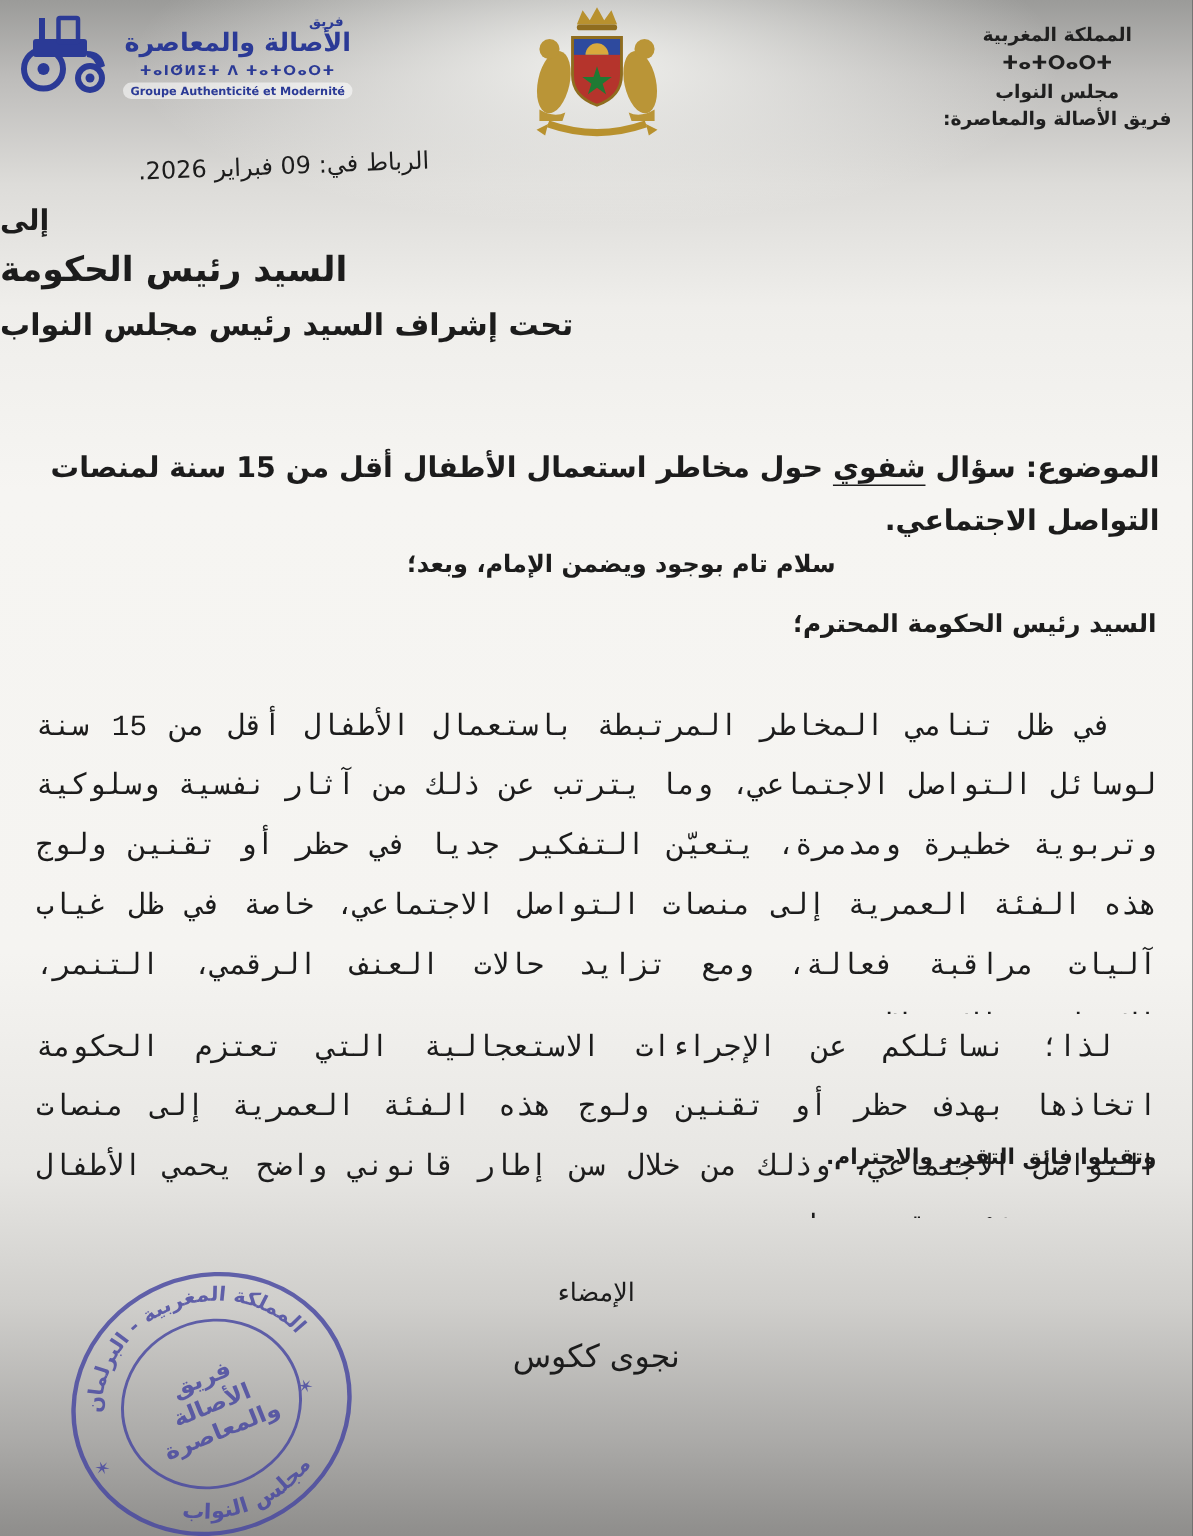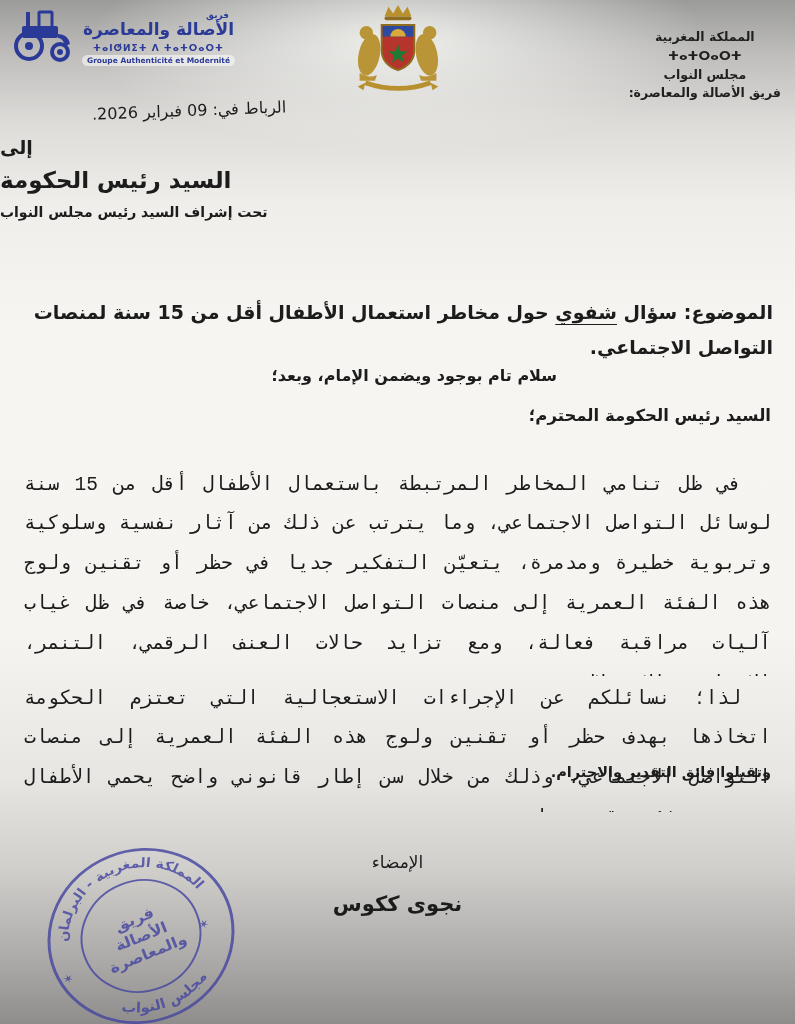--- a/index.html
+++ b/index.html
@@ -20,41 +20,41 @@
   }
   
   .brand{position:absolute;top:8px;left:12px;display:flex;gap:6px;align-items:flex-start;direction:ltr;}
   .brand-text{display:flex;flex-direction:column;align-items:center;direction:rtl;margin-top:2px;}
   .brand-small{font-size:9px;font-weight:bold;color:#2b3a96;align-self:flex-start;margin-right:6px;}
   .brand-title{font-size:17px;font-weight:bold;color:#2b3a96;line-height:1.15;}
   .brand-tifinagh{font-size:9px;font-weight:bold;color:#2b3a96;letter-spacing:1px;margin-top:3px;direction:ltr;}
   .brand-fr{font-size:7.5px;font-weight:bold;color:#2b3a96;background:rgba(255,255,255,.55);
     border-radius:6px;padding:1px 5px;margin-top:2px;direction:ltr;white-space:nowrap;}
   .coa{position:absolute;top:2px;left:50%;transform:translateX(-50%);}
-  .official{position:absolute;top:28px;right:14px;text-align:center;
+  .official{position:absolute;top:14px;right:14px;text-align:center;
     font-size:12.5px;font-weight:bold;line-height:1.5;color:#1f1f1f;}
   
   .date{position:absolute;top:101px;left:92px;font-size:16px;transform:rotate(-2.2deg);white-space:nowrap;}
   .addressee{position:absolute;top:136px;left:0;right:0;text-align:left;}
   .addr-to{font-size:19px;font-weight:bold;}
   .addr-recipient{font-size:23px;font-weight:bold;margin-top:9px;}
-  .addr-supervision{font-size:14px;font-weight:bold;margin-top:11px;}
+  .addr-supervision{font-size:20px;font-weight:bold;margin-top:11px;}
   .subject{position:absolute;top:276px;right:22px;left:22px;
     font-size:19px;font-weight:bold;line-height:1.85;text-align:right;}
   .subject .u{text-decoration:underline;text-underline-offset:5px;text-decoration-thickness:1px;}
   .salutation{position:absolute;top:366px;right:238px;font-size:16px;font-weight:bold;white-space:nowrap;}
   .addressing{position:absolute;top:406px;right:24px;font-size:16.5px;font-weight:bold;}
   .para{position:absolute;right:24px;left:24px;font-size:19.5px;line-height:2.05;
     text-align:justify;text-indent:30px;overflow:hidden;font-family:Liberation Mono, monospace;}
   .para1{top:446px;height:210px;}
   .para2{top:660px;height:132px;}
   .closing{position:absolute;top:764px;right:24px;font-size:14.5px;font-weight:bold;}
   .signature{position:absolute;top:840px;left:0;right:0;text-align:center;}
   .sig-label{font-size:17px;font-weight:normal;margin-top:12px;}
-  .sig-name{font-size:21px;font-weight:bold;margin-top:20px;}
+  .sig-name{font-size:21px;font-weight:normal;margin-top:20px;}
   
   .stamp{position:absolute;top:836px;left:34px;width:214px;height:200px;
     transform:rotate(-22deg) scale(1,.92);opacity:.82;}
   .stamp text{font-family:"DejaVu Sans",sans-serif;}
 </style>
 </head>
 <body>
 
 <div class="page">
 

